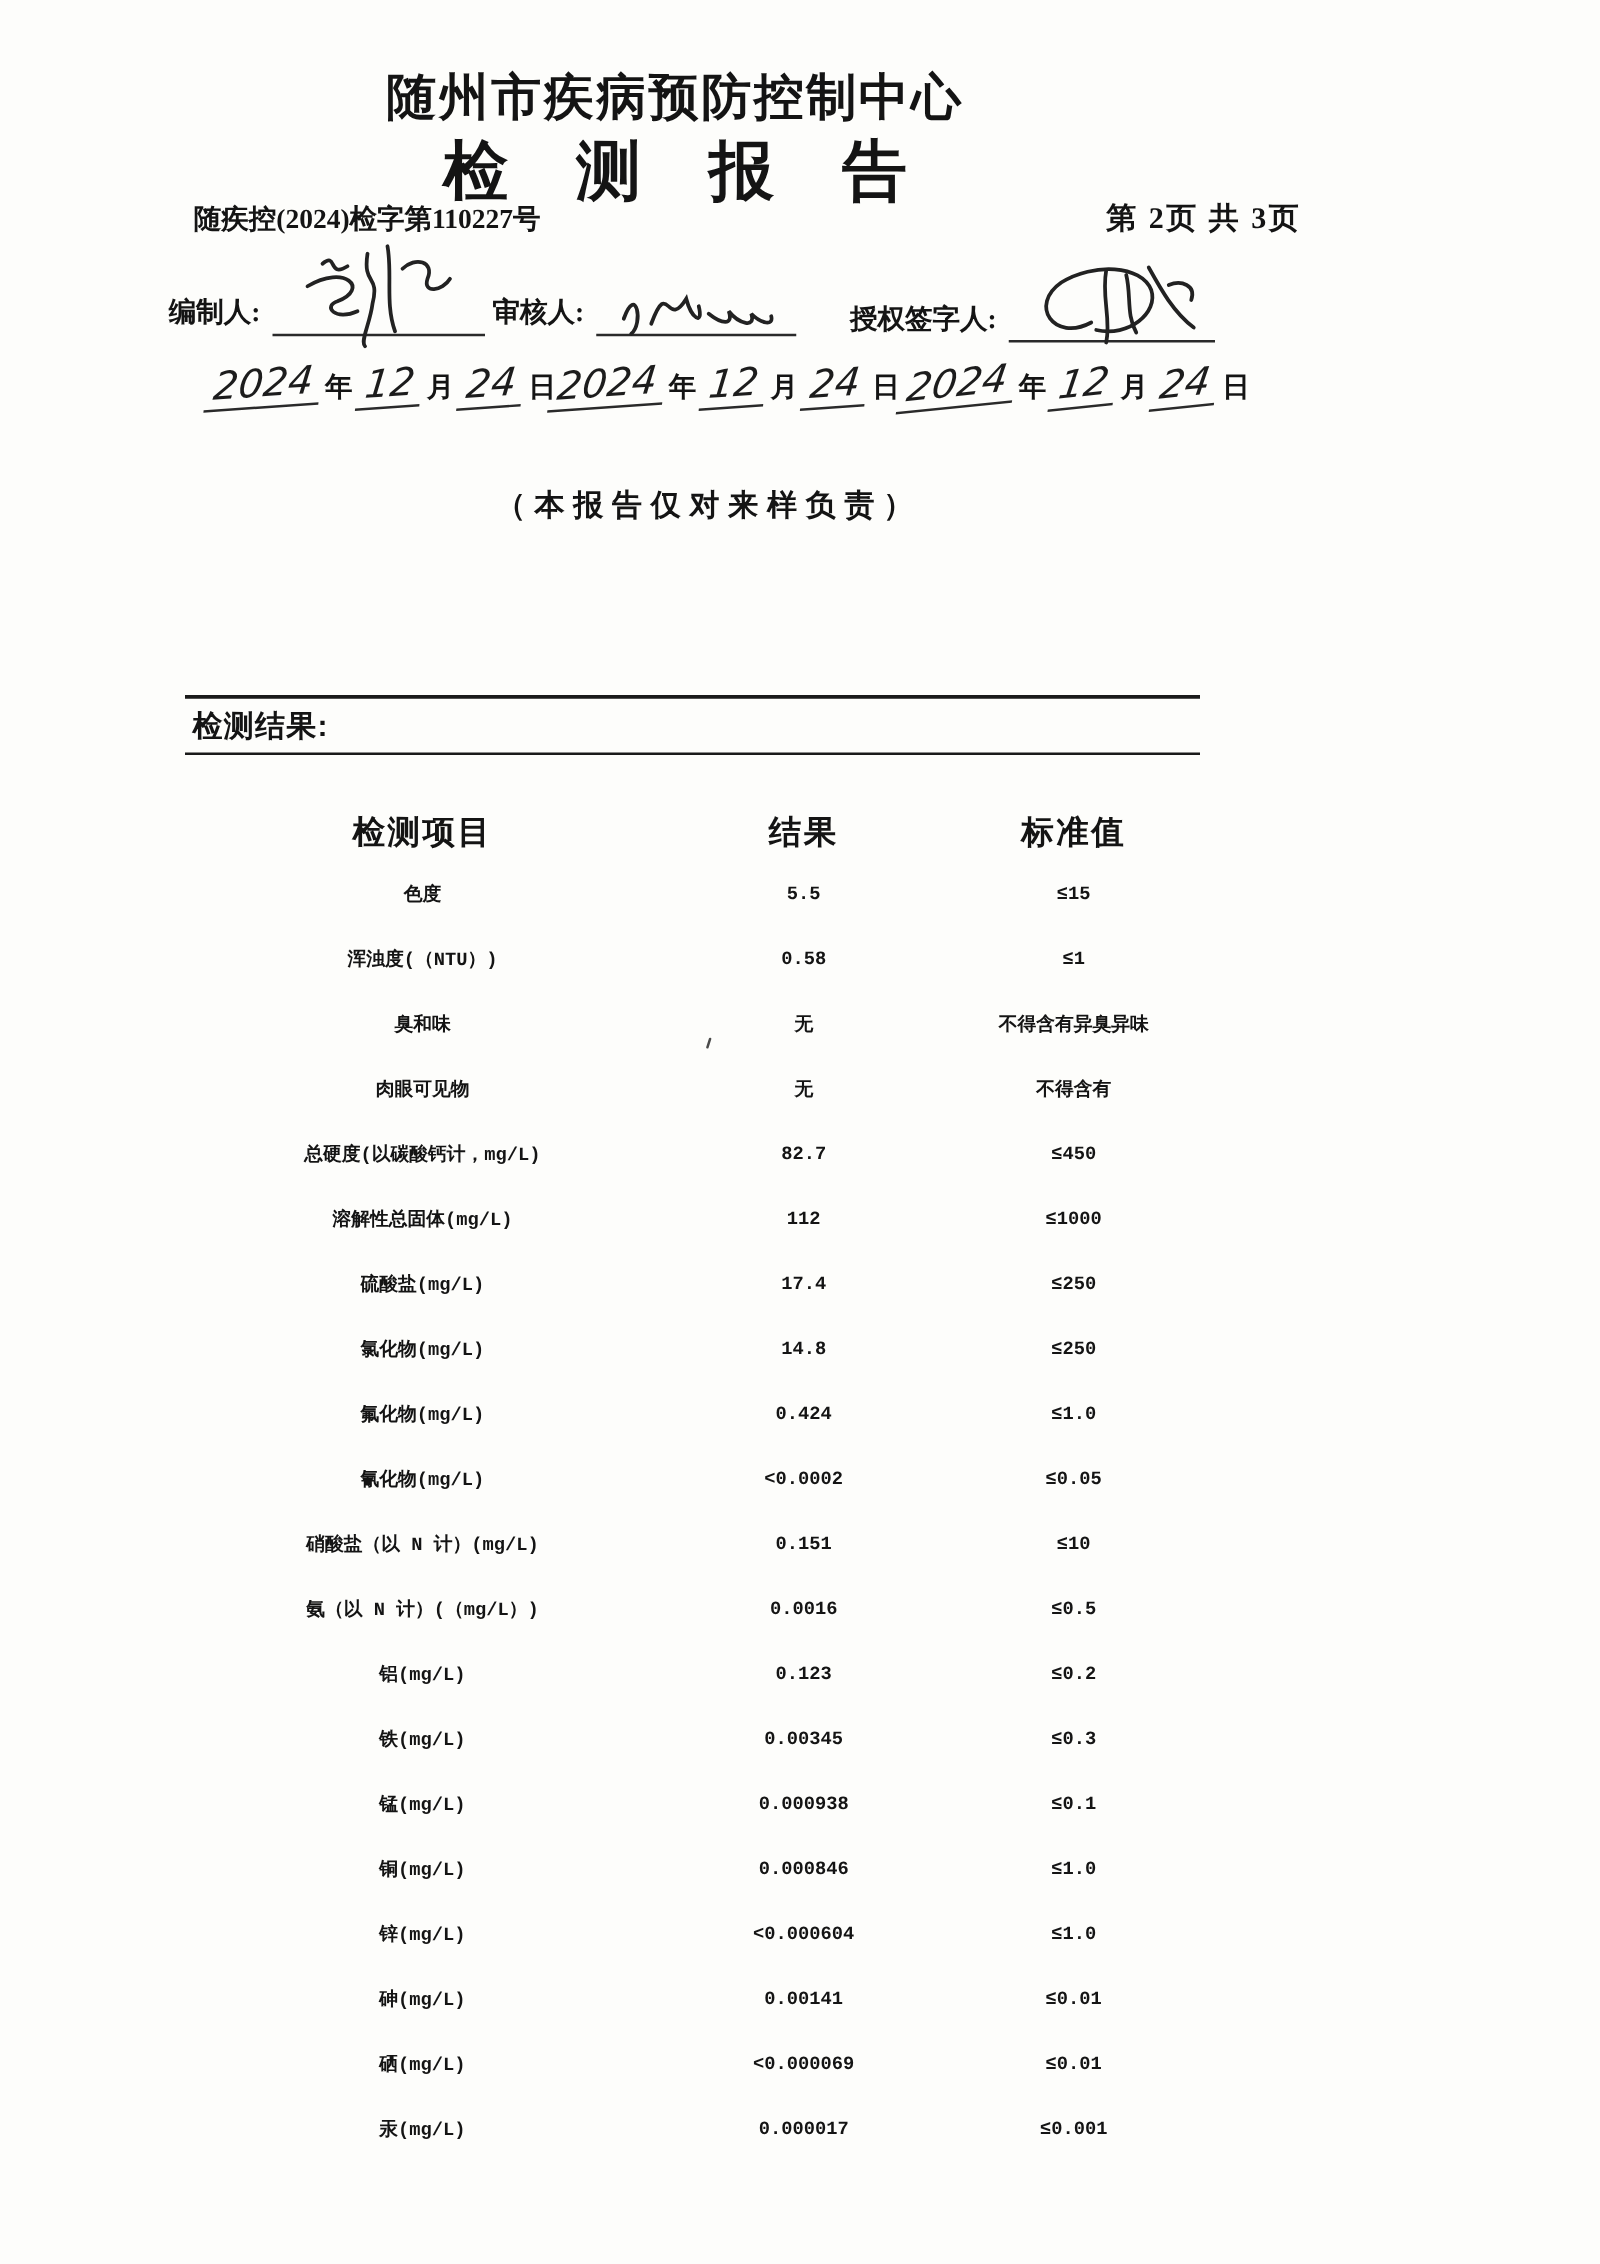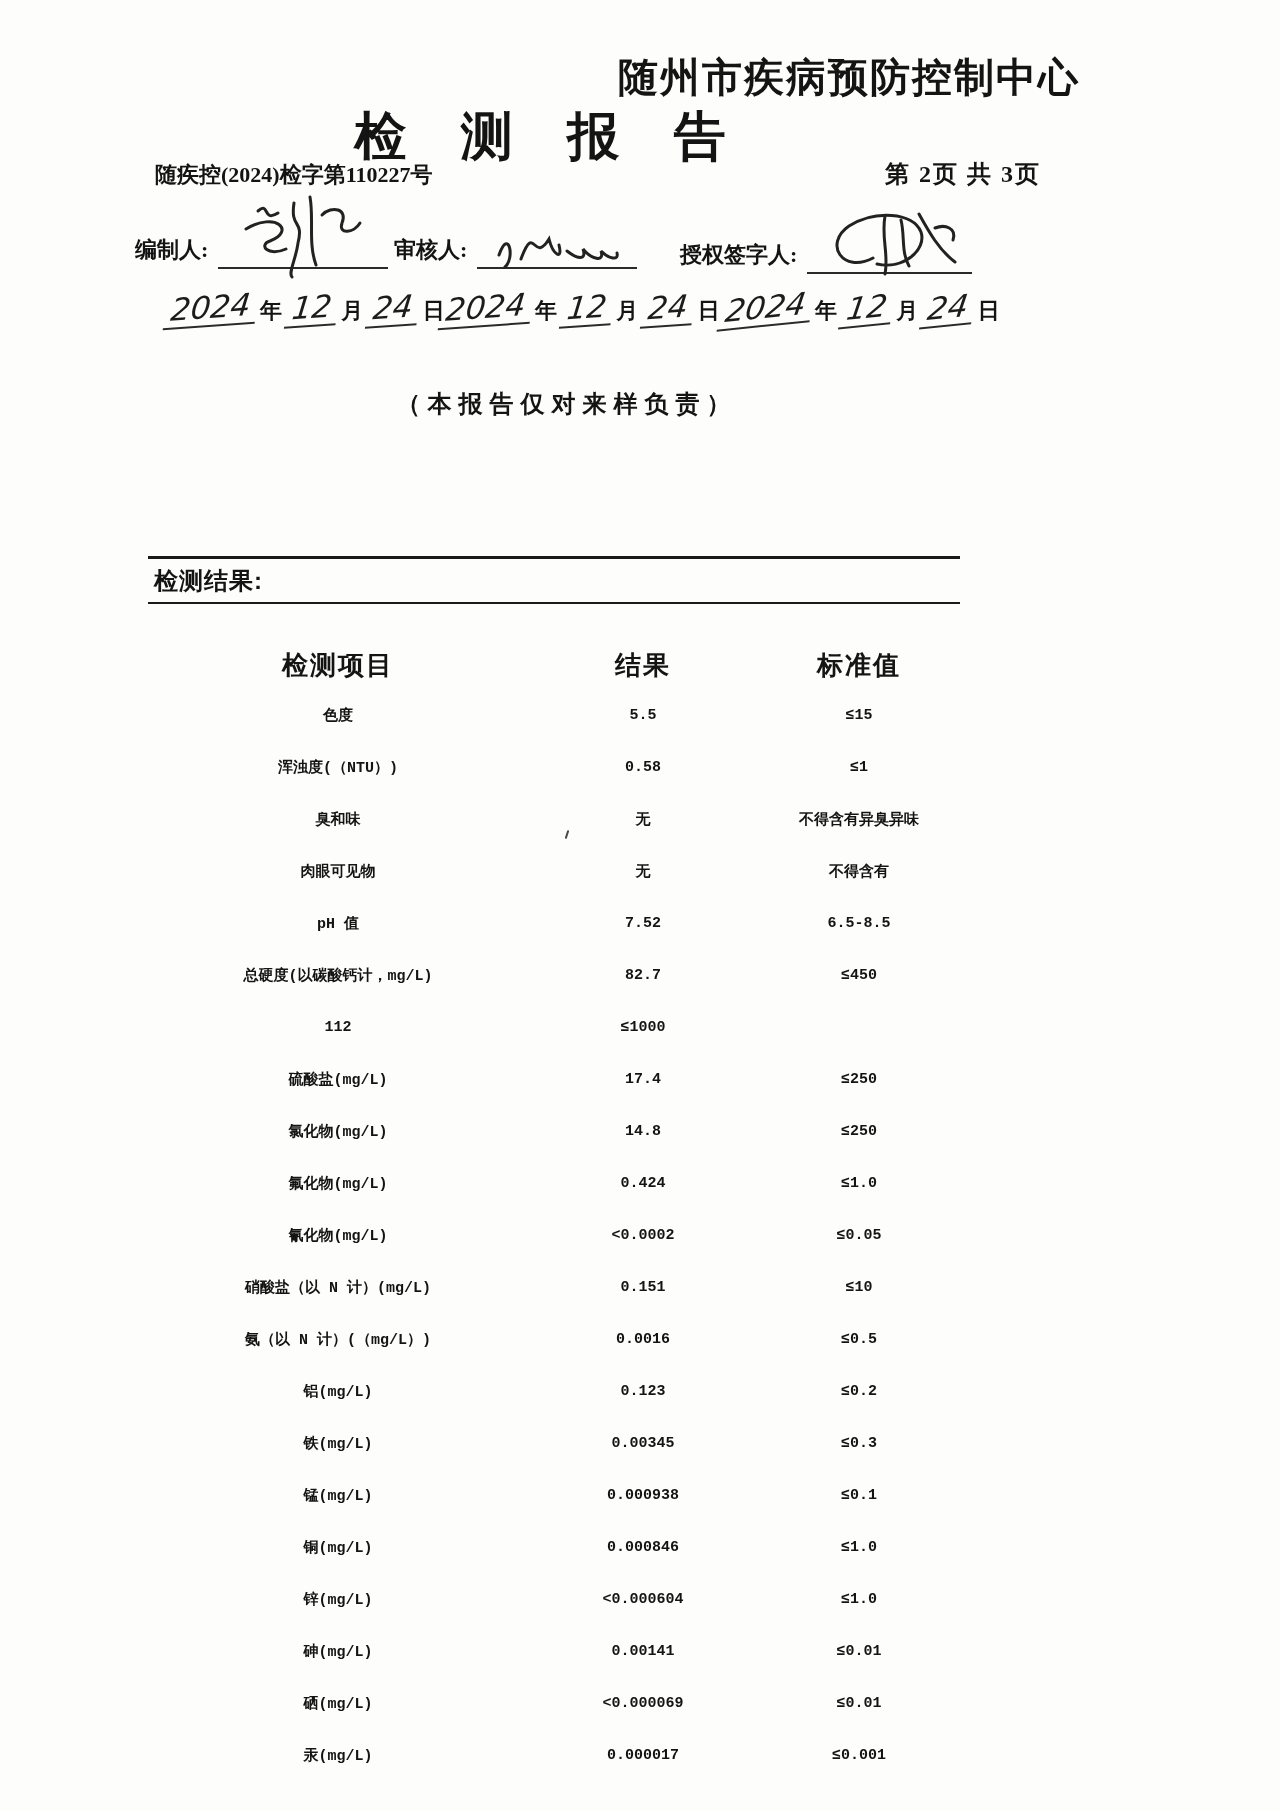--- a/index.html
+++ b/index.html
@@ -9,21 +9,21 @@
     font-family:"Liberation Sans", sans-serif;
     color:#141414;
     position:relative;
     overflow:hidden;
   }
   .page{position:absolute;inset:0;}
 
   
   .org-name{
     position:absolute;top:50px;left:0;width:1080px;
-    text-align:right;font-size:40px;font-weight:700;letter-spacing:2px;
+    text-align:center;font-size:40px;font-weight:700;letter-spacing:2px;
     font-family:"Liberation Sans", sans-serif;
   }
   .report-title{
     position:absolute;top:102px;left:0;width:1080px;
     text-align:center;font-size:52px;font-weight:800;letter-spacing:20px;
     text-indent:20px;
   }
   .doc-number{
     position:absolute;top:160px;left:155px;
     font-size:22px;font-weight:700;
@@ -216,33 +216,29 @@
     <span class="cell">无</span>
     <span class="cell">不得含有异臭异味</span>
   </div>
 
   <div class="trow">
     <span class="cell">肉眼可见物</span>
     <span class="cell">无</span>
     <span class="cell">不得含有</span>
   </div>
 
-  <div class="trow">
-    <span class="cell">pH 值</span>
-    <span class="cell">7.52</span>
-    <span class="cell">6.5-8.5</span>
-  </div>
 
   <div class="trow">
     <span class="cell">总硬度(以碳酸钙计，mg/L)</span>
     <span class="cell">82.7</span>
     <span class="cell">≤450</span>
   </div>
 
   <div class="trow">
+    <span class="cell">溶解性总固体(mg/L)</span>
     <span class="cell">112</span>
     <span class="cell">≤1000</span>
   </div>
 
   <div class="trow">
     <span class="cell">硫酸盐(mg/L)</span>
     <span class="cell">17.4</span>
     <span class="cell">≤250</span>
   </div>
 

